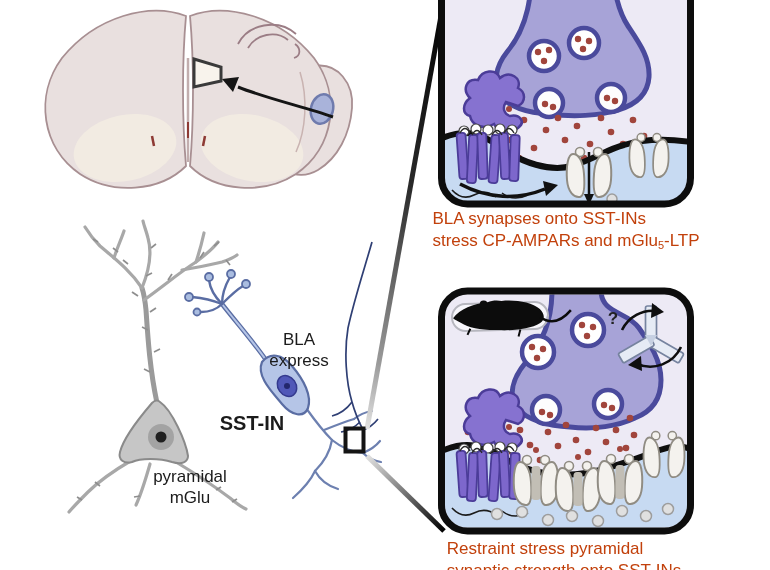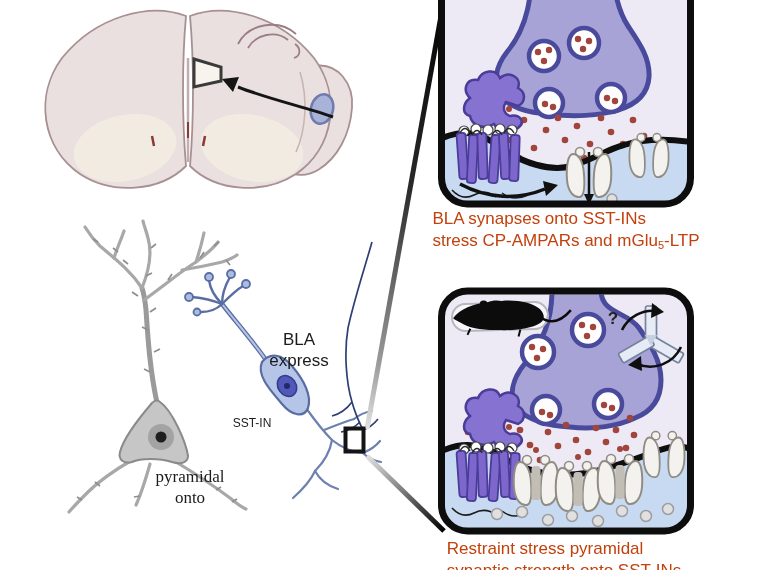--- a/index.html
+++ b/index.html
@@ -359,26 +359,26 @@
       </g>
     </g>
     <rect x="441.5" y="291" width="249" height="240" rx="26" fill="none" stroke="#0d0d0d" stroke-width="7"></rect>
   </g>
 </svg>
 
   <div class="lbl" style="left:299px;top:306px;margin-top:23px;">
     <div>BLA</div>
     <div>express</div>
   </div>
-  <div class="lbl" style="left:252px;top:413px;font-size:12px;">
+  <div class="lbl" style="left:252px;top:413px;font-size:20px;font-weight:bold;">
     <span>SST-IN</span>
   </div>
-  <div class="lbl" style="left:190px;top:466px;font-family:Liberation Serif, serif;">
+  <div class="lbl" style="left:190px;top:466px;">
     <div>pyramidal</div>
-    <div>onto</div>
+    <div>mGlu</div>
   </div>
 
   <div class="cap" style="left:566px;top:208px;">
     <div>BLA synapses onto SST-INs</div>
     <div><span>stress CP-AMPARs and mGlu</span><span class="sub">5</span><span>-LTP</span></div>
   </div>
 
   <div class="cap" style="left:564px;top:538px;">
     <div>Restraint stress pyramidal</div>
     <div>synaptic strength onto SST-INs</div>

